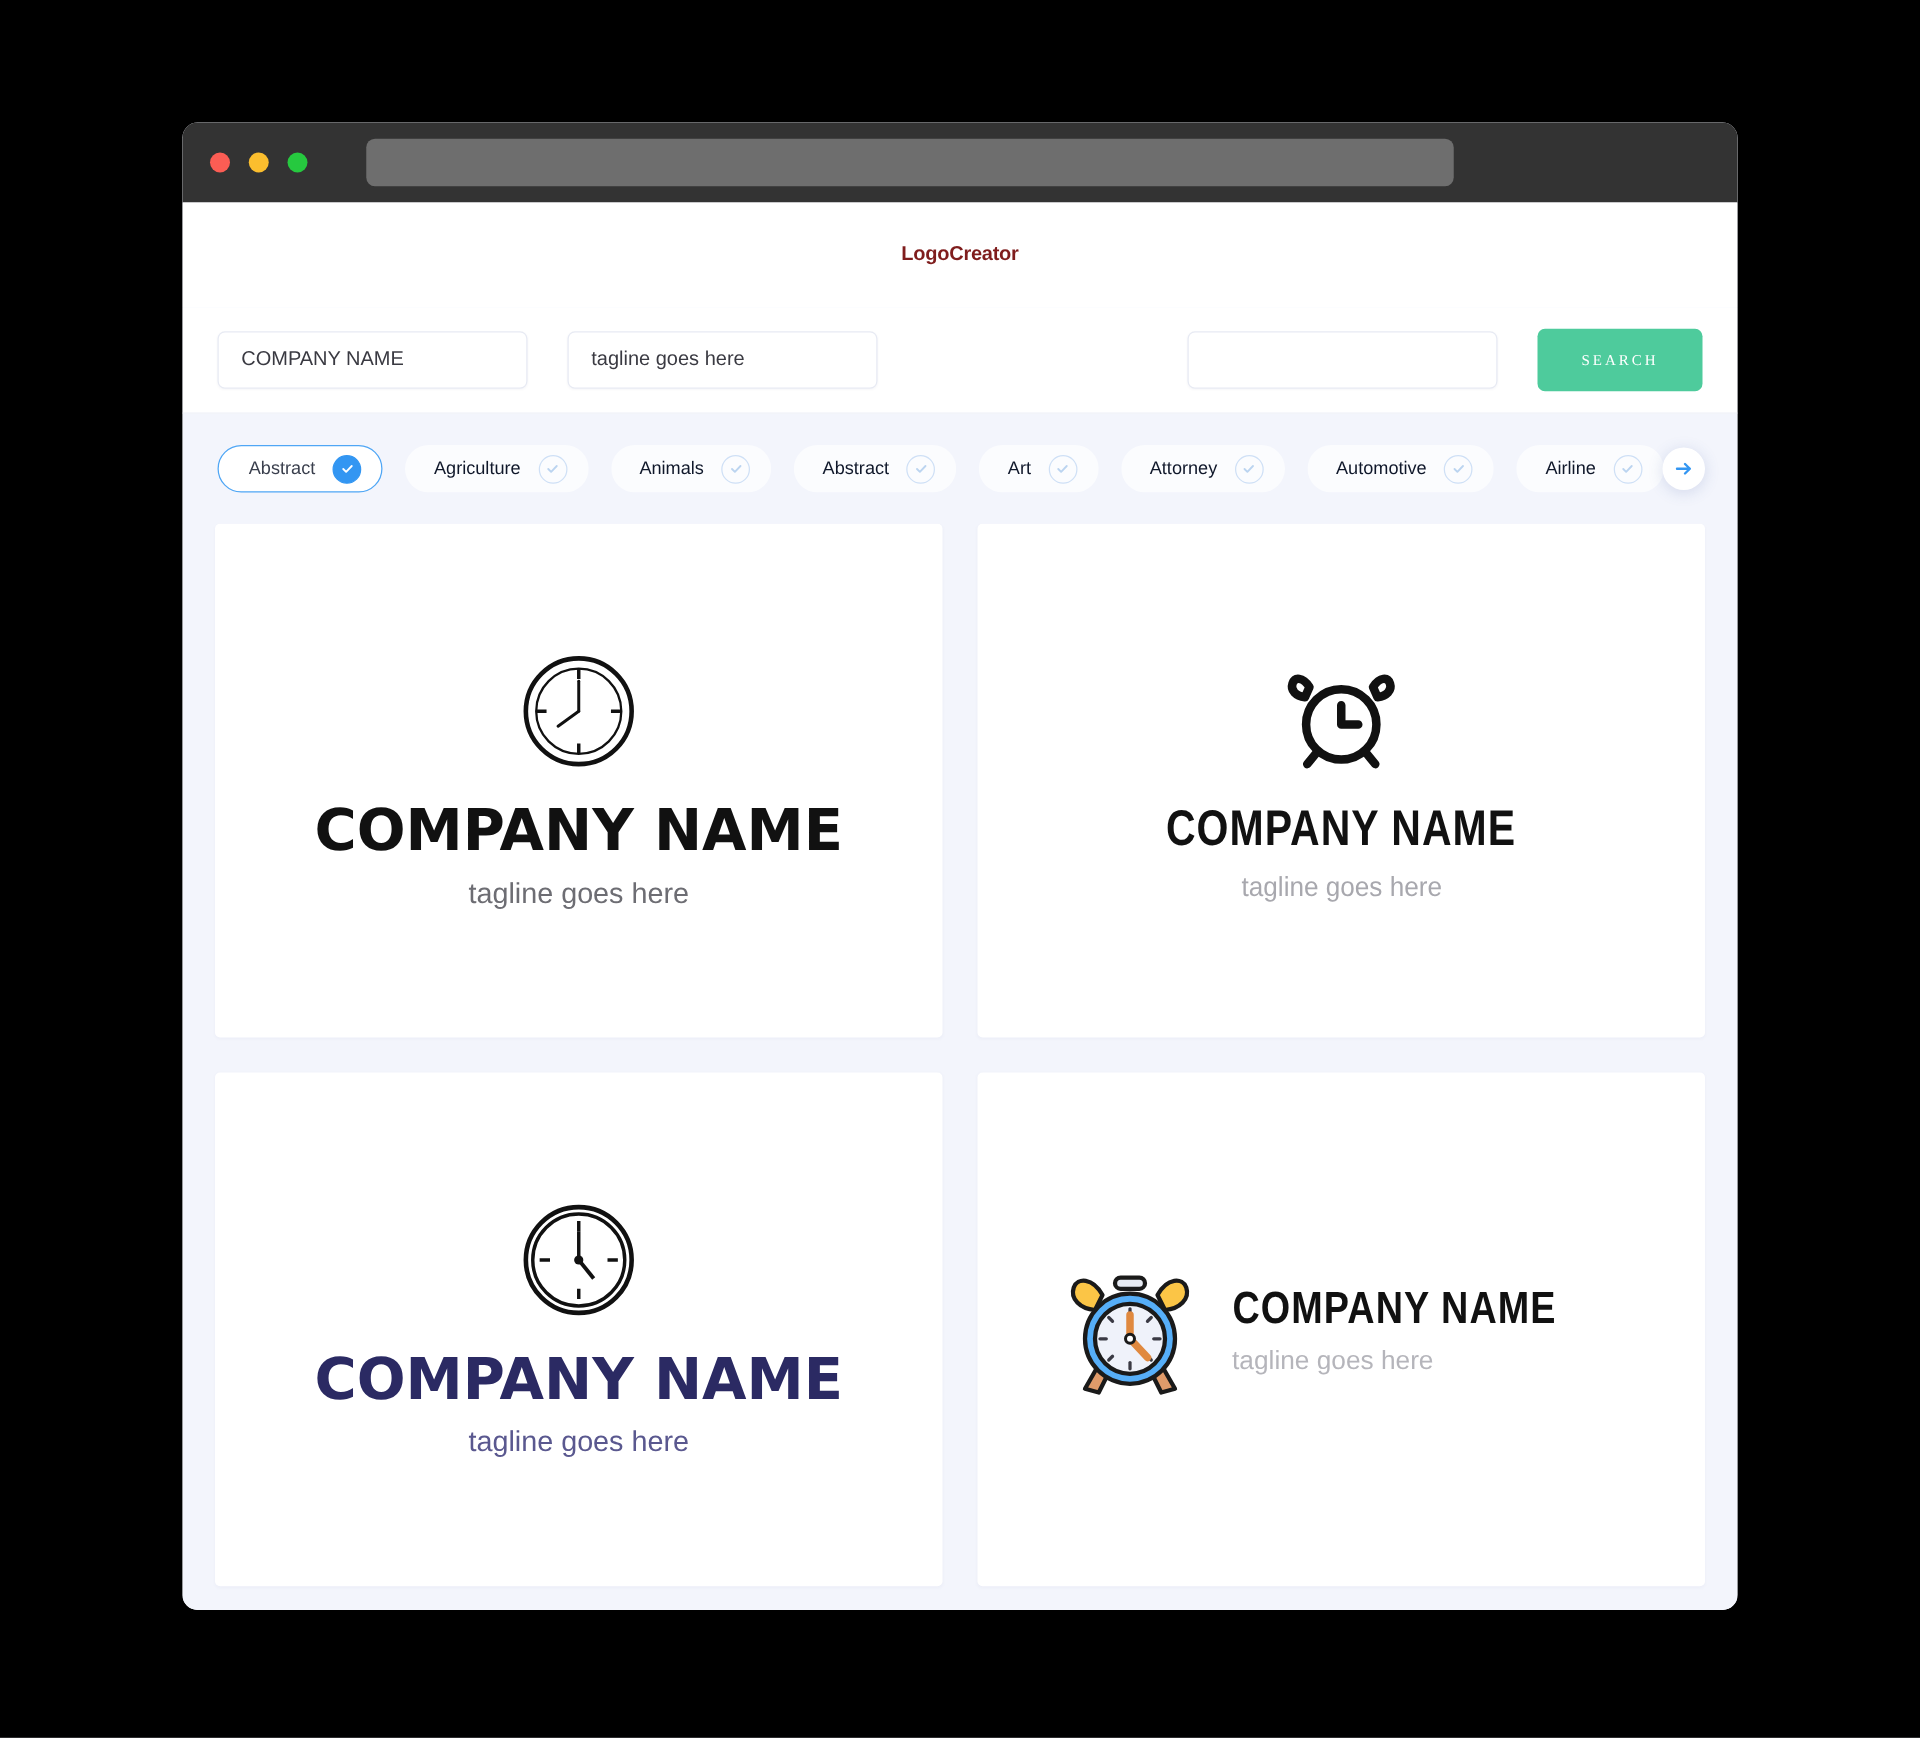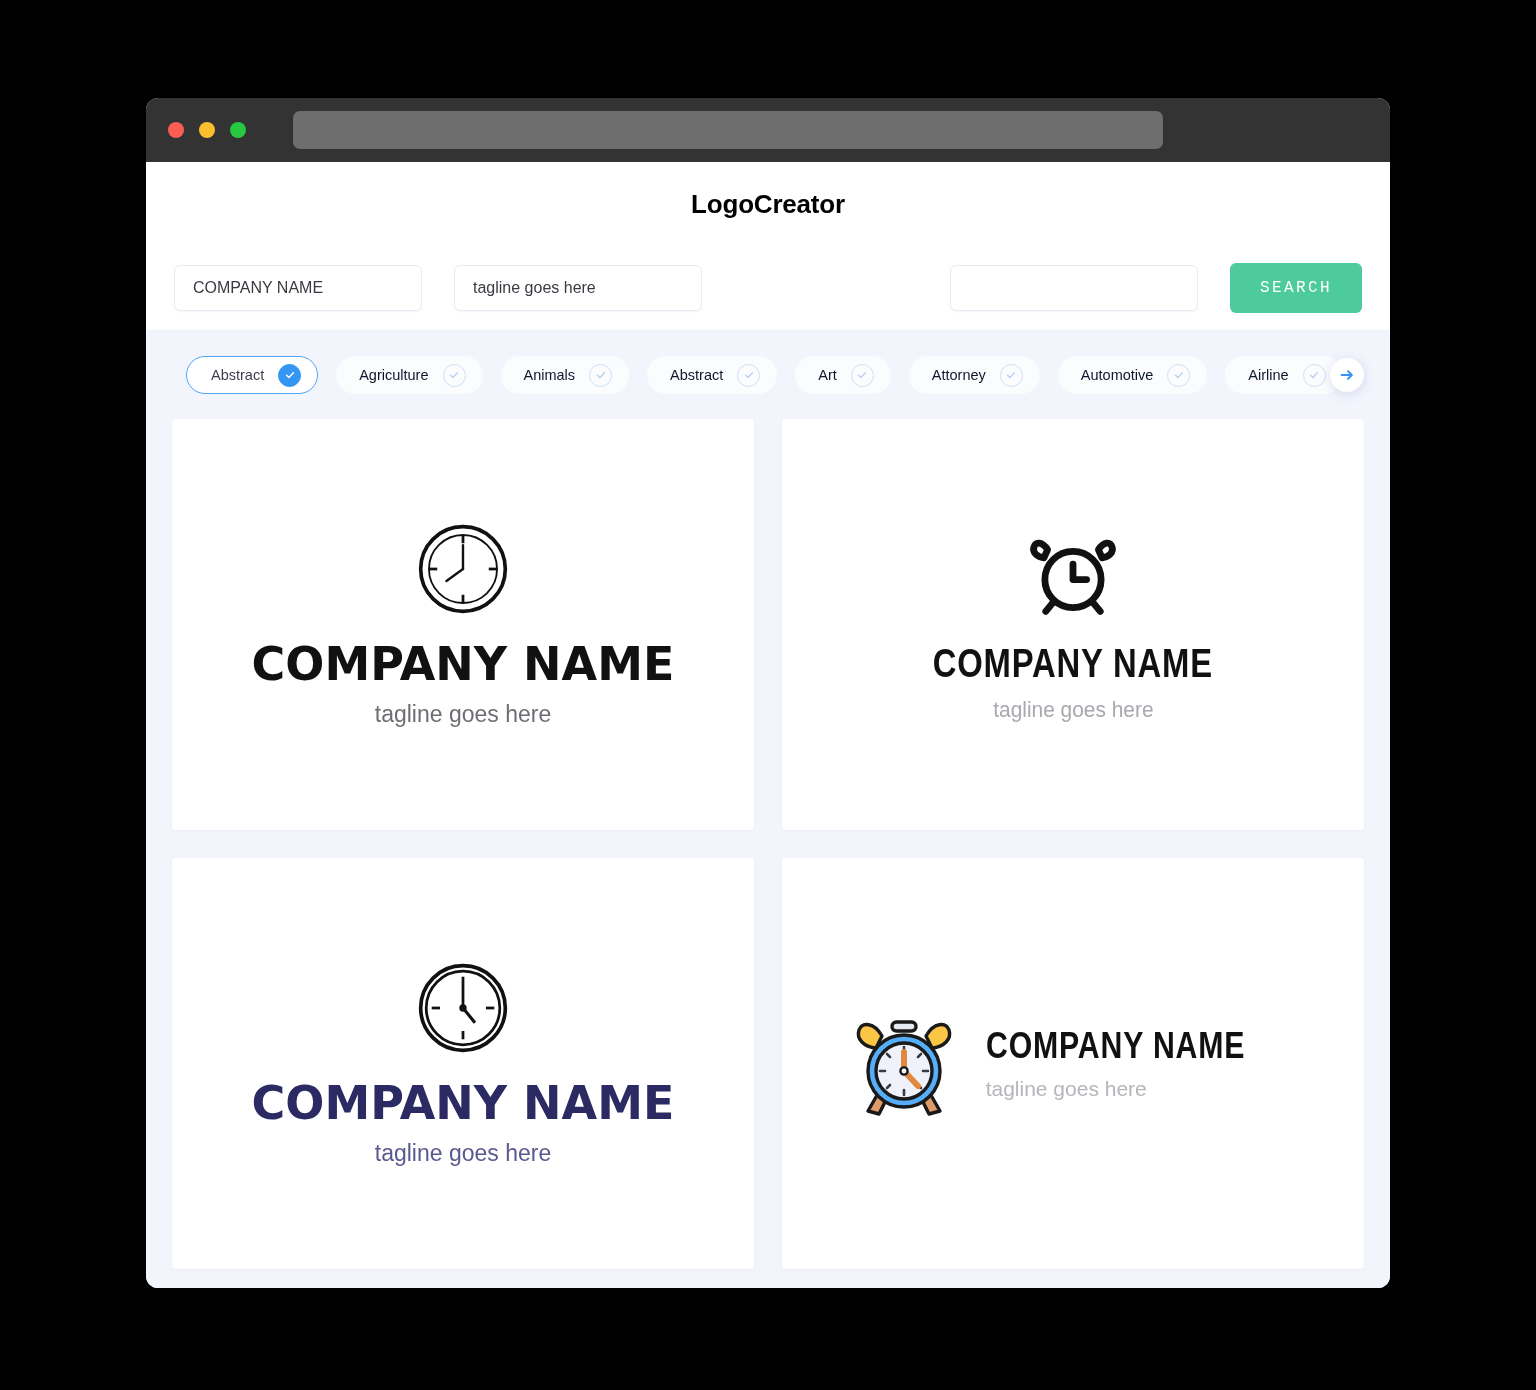--- a/index.html
+++ b/index.html
@@ -66,23 +66,23 @@
 
   
   .app-header {
     height: 84px;
     background: #FFFFFF;
     display: flex;
     align-items: center;
     justify-content: center;
   }
   .app-title {
-    font-size: 26px;
+    font-size: 16px;
     font-weight: 700;
-    color: #000000;
+    color: #7f1d1d;
     letter-spacing: -0.2px;
   }
 
   
   .search-row {
     background: #FFFFFF;
     height: 85px;
     display: flex;
     align-items: center;
     padding: 0 28px 0 28px;
@@ -110,38 +110,37 @@
   .input-tagline { width: 248px; }
   .input-extra   { width: 248px; margin-left: auto; }
 
   .search-button {
     width: 132px;
     height: 50px;
     background: #4ECB9C;
     color: #FFFFFF;
     border: none;
     border-radius: 6px;
-    font-size: 16px;
+    font-size: 12px;
     letter-spacing: 2.4px;
     font-weight: 500;
-    font-family: Liberation Mono, monospace;
+    font-family: Liberation Serif, serif;
     cursor: pointer;
   }
 
   
   .chips-bar {
     position: relative;
     height: 88px;
     background: #F3F5FC;
     display: flex;
     align-items: center;
     padding-left: 28px;
     box-sizing: border-box;
     overflow: hidden;
-    margin-left: 12px;
   }
   .chips-scroll {
     display: flex;
     align-items: center;
     gap: 18px;
     flex: 1;
   }
   .chip {
     display: inline-flex;
     align-items: center;

